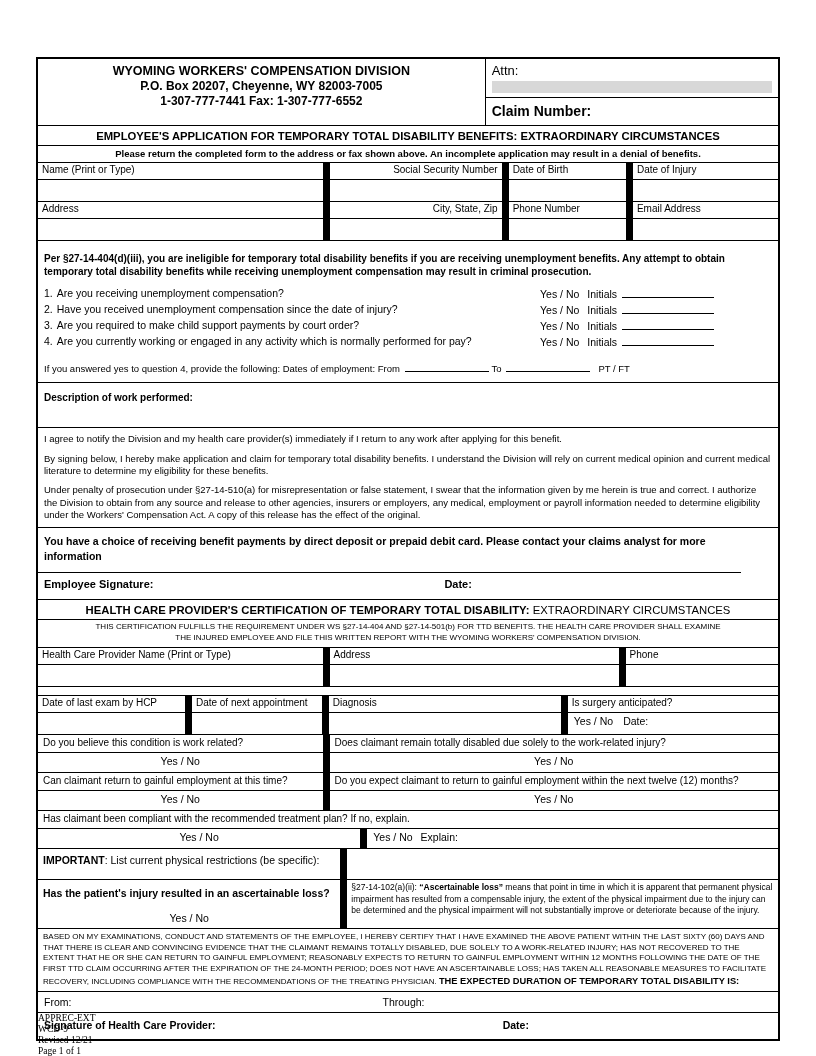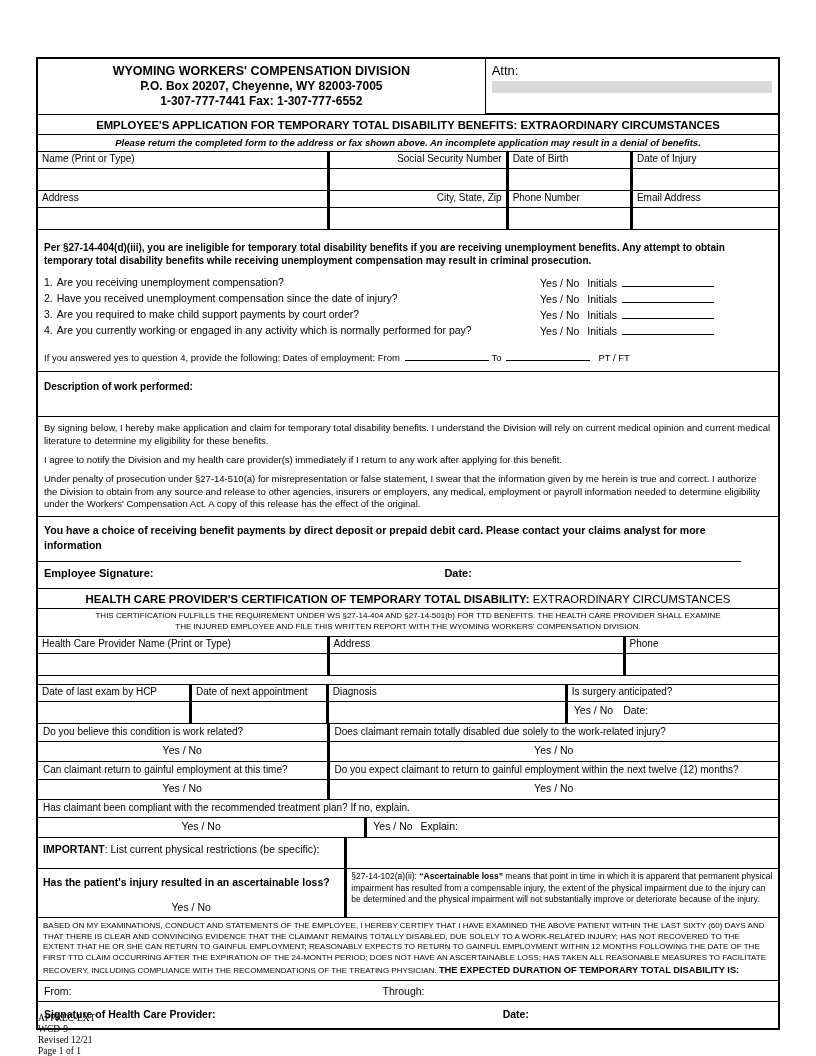--- a/index.html
+++ b/index.html
@@ -4,39 +4,39 @@
 <style>
   * { box-sizing: border-box; margin: 0; padding: 0; }
   html, body { background: #fff; }
   body { font-family: "Liberation Sans", sans-serif; color: #000; }
   .page { position: relative; width: 816px; height: 1056px; background: #fff; overflow: hidden; border-radius: 14px; }
   .form { position: absolute; left: 36px; top: 57px; width: 744px; border: 2px solid #000; background: #fff; }
 
   .row { border-bottom: 1px solid #000; }
   .row.no-bb { border-bottom: none; }
   .cells { display: flex; }
-  .cell { border-right: 3px solid #000000; padding: 1px 4px; }
+  .cell { border-right: 7px solid #000000; padding: 1px 4px; }
   .cell:last-child { border-right: none; }
 
   
   .header-row { display: flex; }
   .header-left { width: 60.5%; border-right: 1px solid #000; text-align: center; padding: 5px 4px 6px; }
   .div-name { font-weight: bold; font-size: 12.5px; }
   .div-addr { font-weight: bold; font-size: 12px; margin-top: 1px; }
   .header-right { flex: 1; display: flex; flex-direction: column; }
   .attn-row { border-bottom: 1px solid #000; padding: 2px 6px 4px; flex: 1; }
   .attn-label { font-size: 13px; }
   .attn-input { margin-top: 2px; height: 12px; background: #d8d8d8; }
   .claim-row { padding: 4px 6px 5px; }
   .claim-label { font-weight: bold; font-size: 14px; }
   .claim-input { display: inline-block; width: 120px; height: 12px; }
 
   
   .title-row { text-align: center; font-weight: bold; font-size: 11.3px; padding: 4px 2px 3px; }
-  .instr-row { text-align: center; font-weight: bold; font-size: 9.5px; padding: 2px 2px 3px; font-style: italic; }
+  .instr-row { text-align: center; font-weight: bold; font-size: 9.5px; padding: 2px 2px 3px; }
 
   
   .lbl { font-size: 10px; height: 16px; overflow: hidden; white-space: nowrap; }
   .inp { height: 21px; }
   .wc1 { width: 39.4%; } .wc2 { width: 24.2%; text-align: right; } .wc3 { width: 16.8%; } .wc4 { flex: 1; }
 
   
   .section-questions { padding: 11px 6px 8px; }
   .notice { font-weight: bold; font-size: 10px; line-height: 1.32; margin-bottom: 9px; }
   .question { display: flex; font-size: 10.5px; margin: 3px 0; }
@@ -114,20 +114,24 @@
       <div class="header-left">
         <div class="div-name">WYOMING WORKERS' COMPENSATION DIVISION</div>
         <div class="div-addr">P.O. Box 20207, Cheyenne, WY 82003-7005</div>
         <div class="div-addr">1-307-777-7441 Fax: 1-307-777-6552</div>
       </div>
       <div class="header-right">
         <div class="attn-row">
           <span class="attn-label">Attn:</span>
           <div class="attn-input"></div>
         </div>
+        <div class="claim-row">
+          <span class="claim-label">Claim Number:</span>
+          <span class="claim-input"></span>
+        </div>
       </div>
     </div>
 
     <div class="row title-row">EMPLOYEE'S APPLICATION FOR TEMPORARY TOTAL DISABILITY BENEFITS: EXTRAORDINARY CIRCUMSTANCES</div>
     <div class="row instr-row">Please return the completed form to the address or fax shown above.  An incomplete application may result in a denial of benefits.</div>
 
     <div class="cells row">
       <div class="cell lbl wc1">Name (Print or Type)</div>
       <div class="cell lbl wc2">Social Security Number</div>
       <div class="cell lbl wc3">Date of Birth</div>
@@ -192,22 +196,22 @@
         <span>If you answered yes to question 4, provide the following:  Dates of employment:  From</span><span class="blank blank-md"></span> <span>To</span><span class="blank blank-md"></span><span class="ptft">PT / FT</span>
       </div>
     </div>
 
     <div class="row section-workdesc">
       <span class="workdesc-label">Description of work performed:</span>
       <div class="fill"></div>
     </div>
 
     <div class="row section-certify">
+      <p>I agree to notify the Division and my health care provider(s) immediately if I return to any work after applying for this benefit.</p>
       <p>By signing below, I hereby make application and claim for temporary total disability benefits.  I understand the Division will rely on current medical opinion and current medical literature to determine my eligibility for these benefits.</p>
-      <p>I agree to notify the Division and my health care provider(s) immediately if I return to any work after applying for this benefit.</p>
       <p>Under penalty of prosecution under §27-14-510(a) for misrepresentation or false statement, I swear that the information given by me herein is true and correct.  I authorize the Division to obtain from any source and release to other agencies, insurers or employers, any medical, employment or payroll information needed to determine eligibility under the Workers' Compensation Act.  A copy of this release has the effect of the original.</p>
     </div>
 
     <div class="row section-payment">You have a choice of receiving benefit payments by direct deposit or prepaid debit card. Please contact your claims analyst for more information</div>
 
     <div class="row sig-row">
       <div class="sig-left">
         <span class="b">Employee Signature:</span>
         <span class="fill"></span>
       </div>

